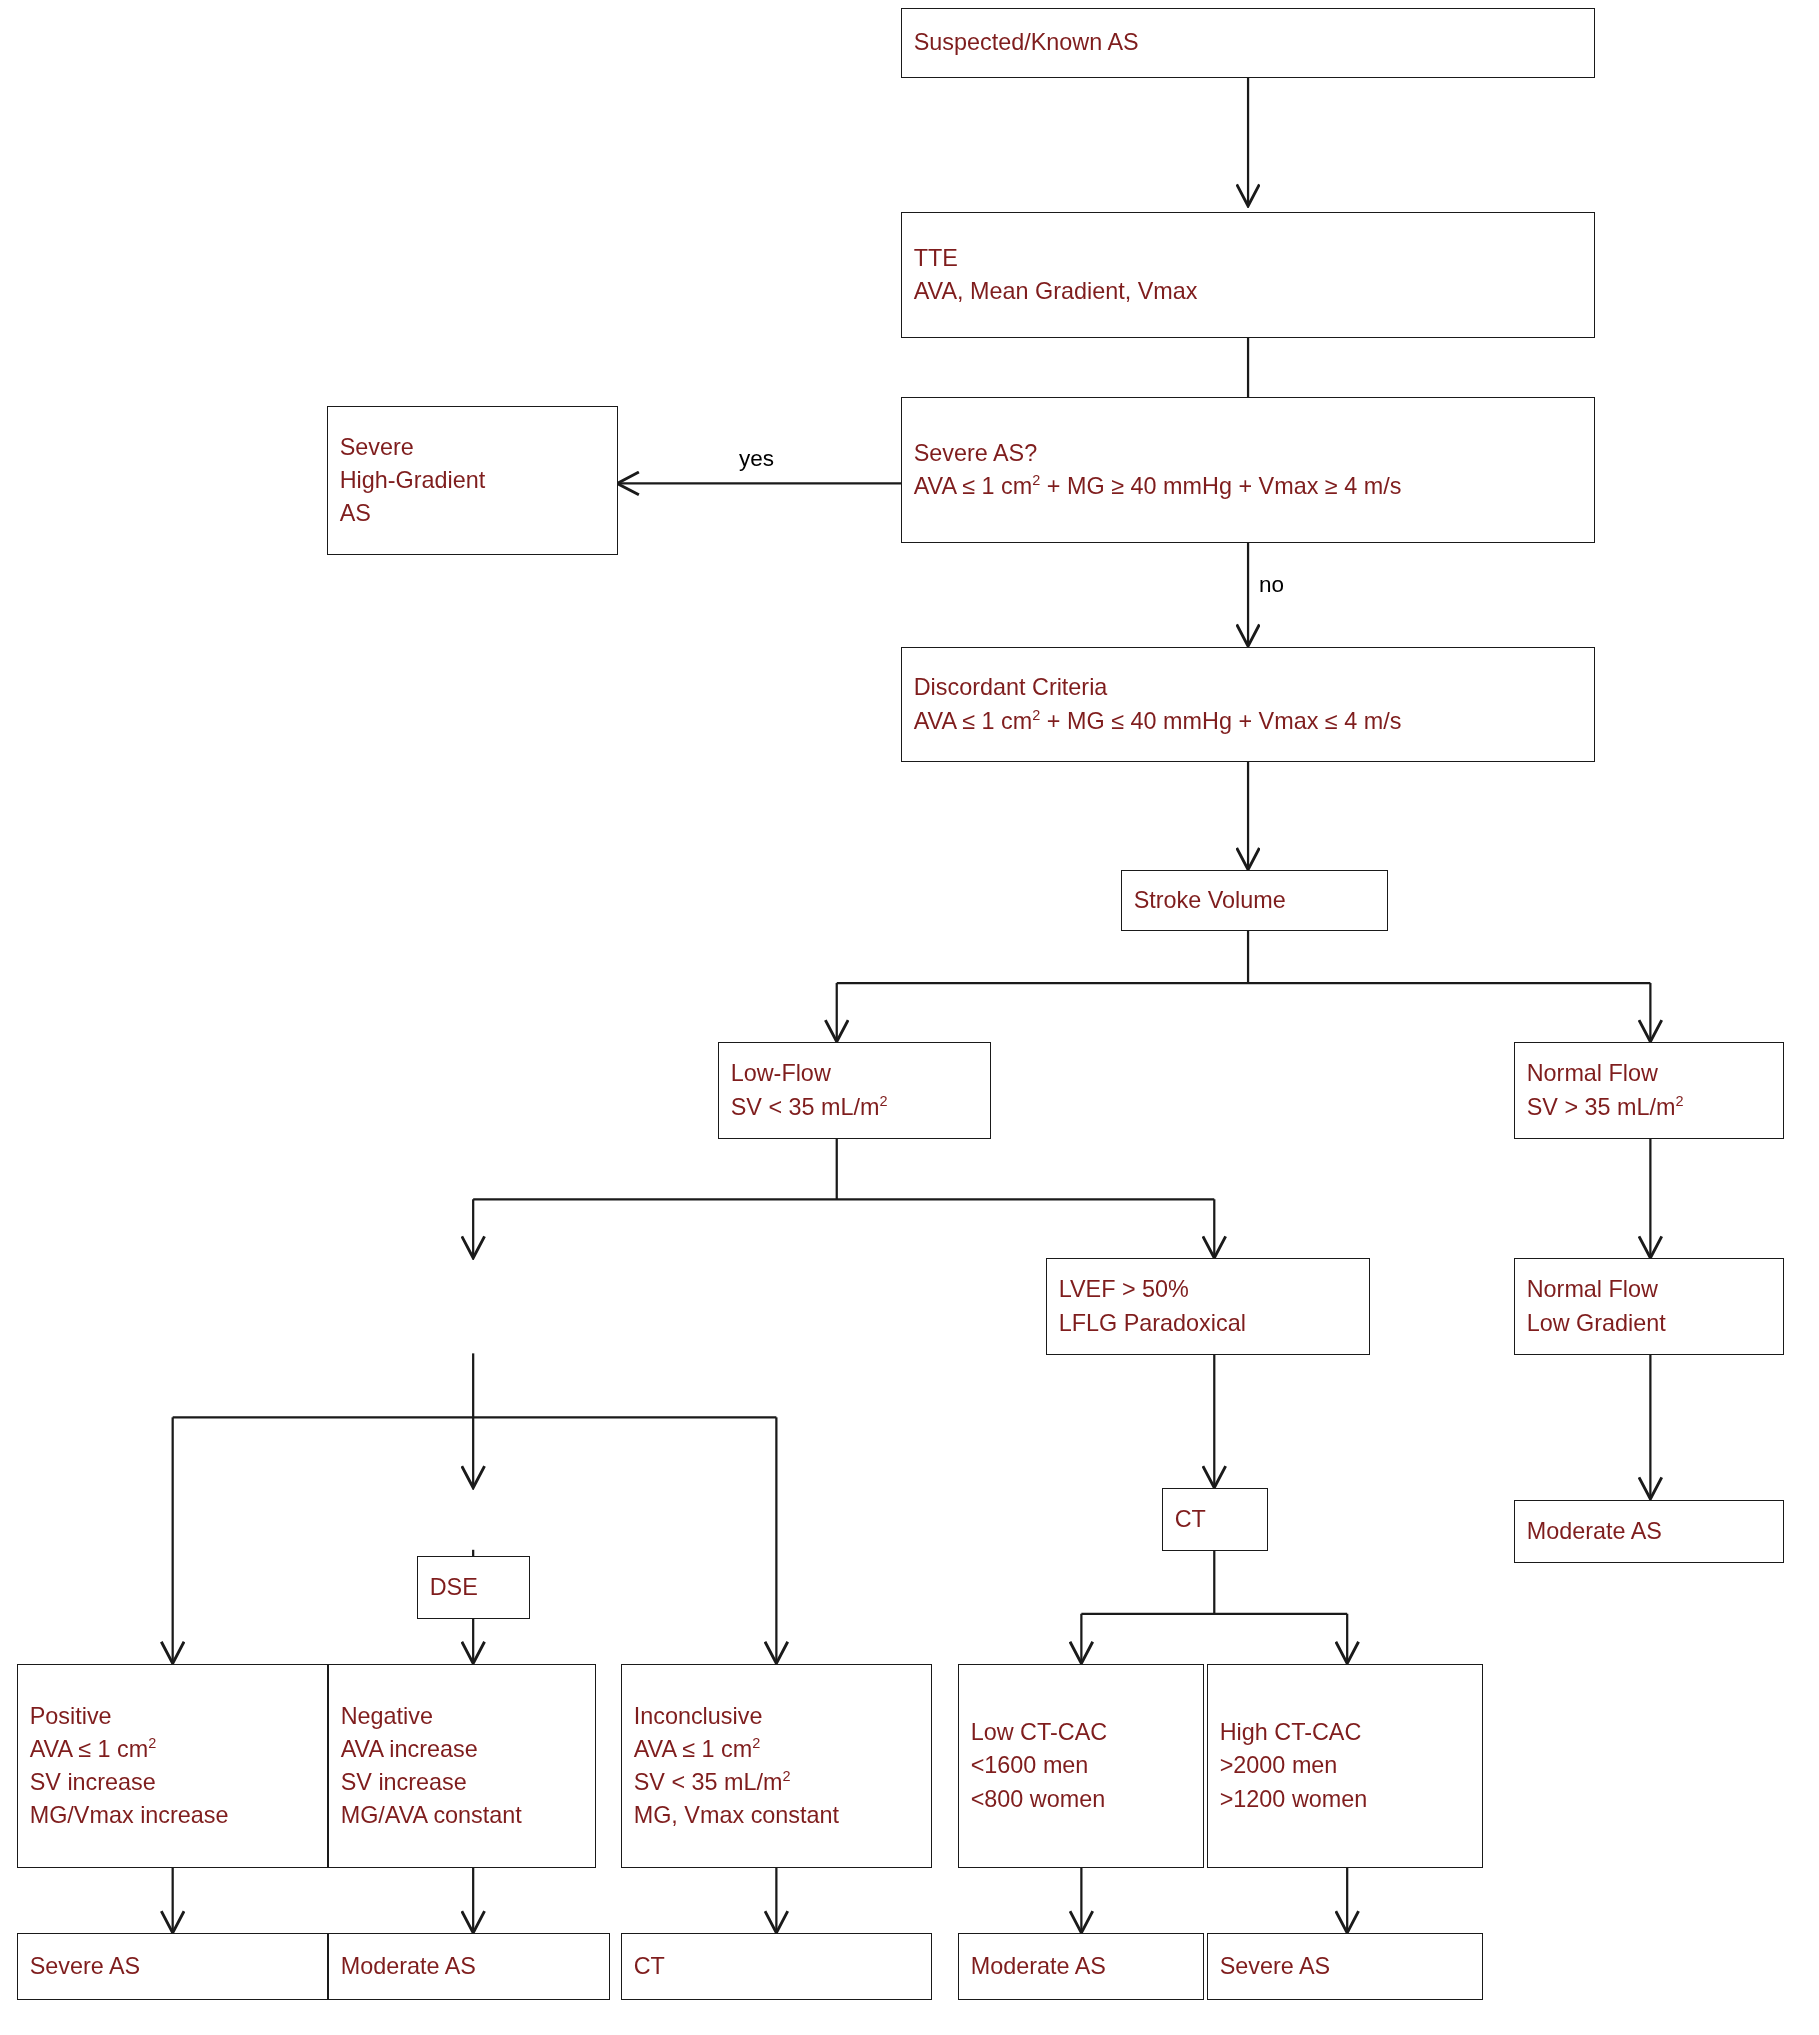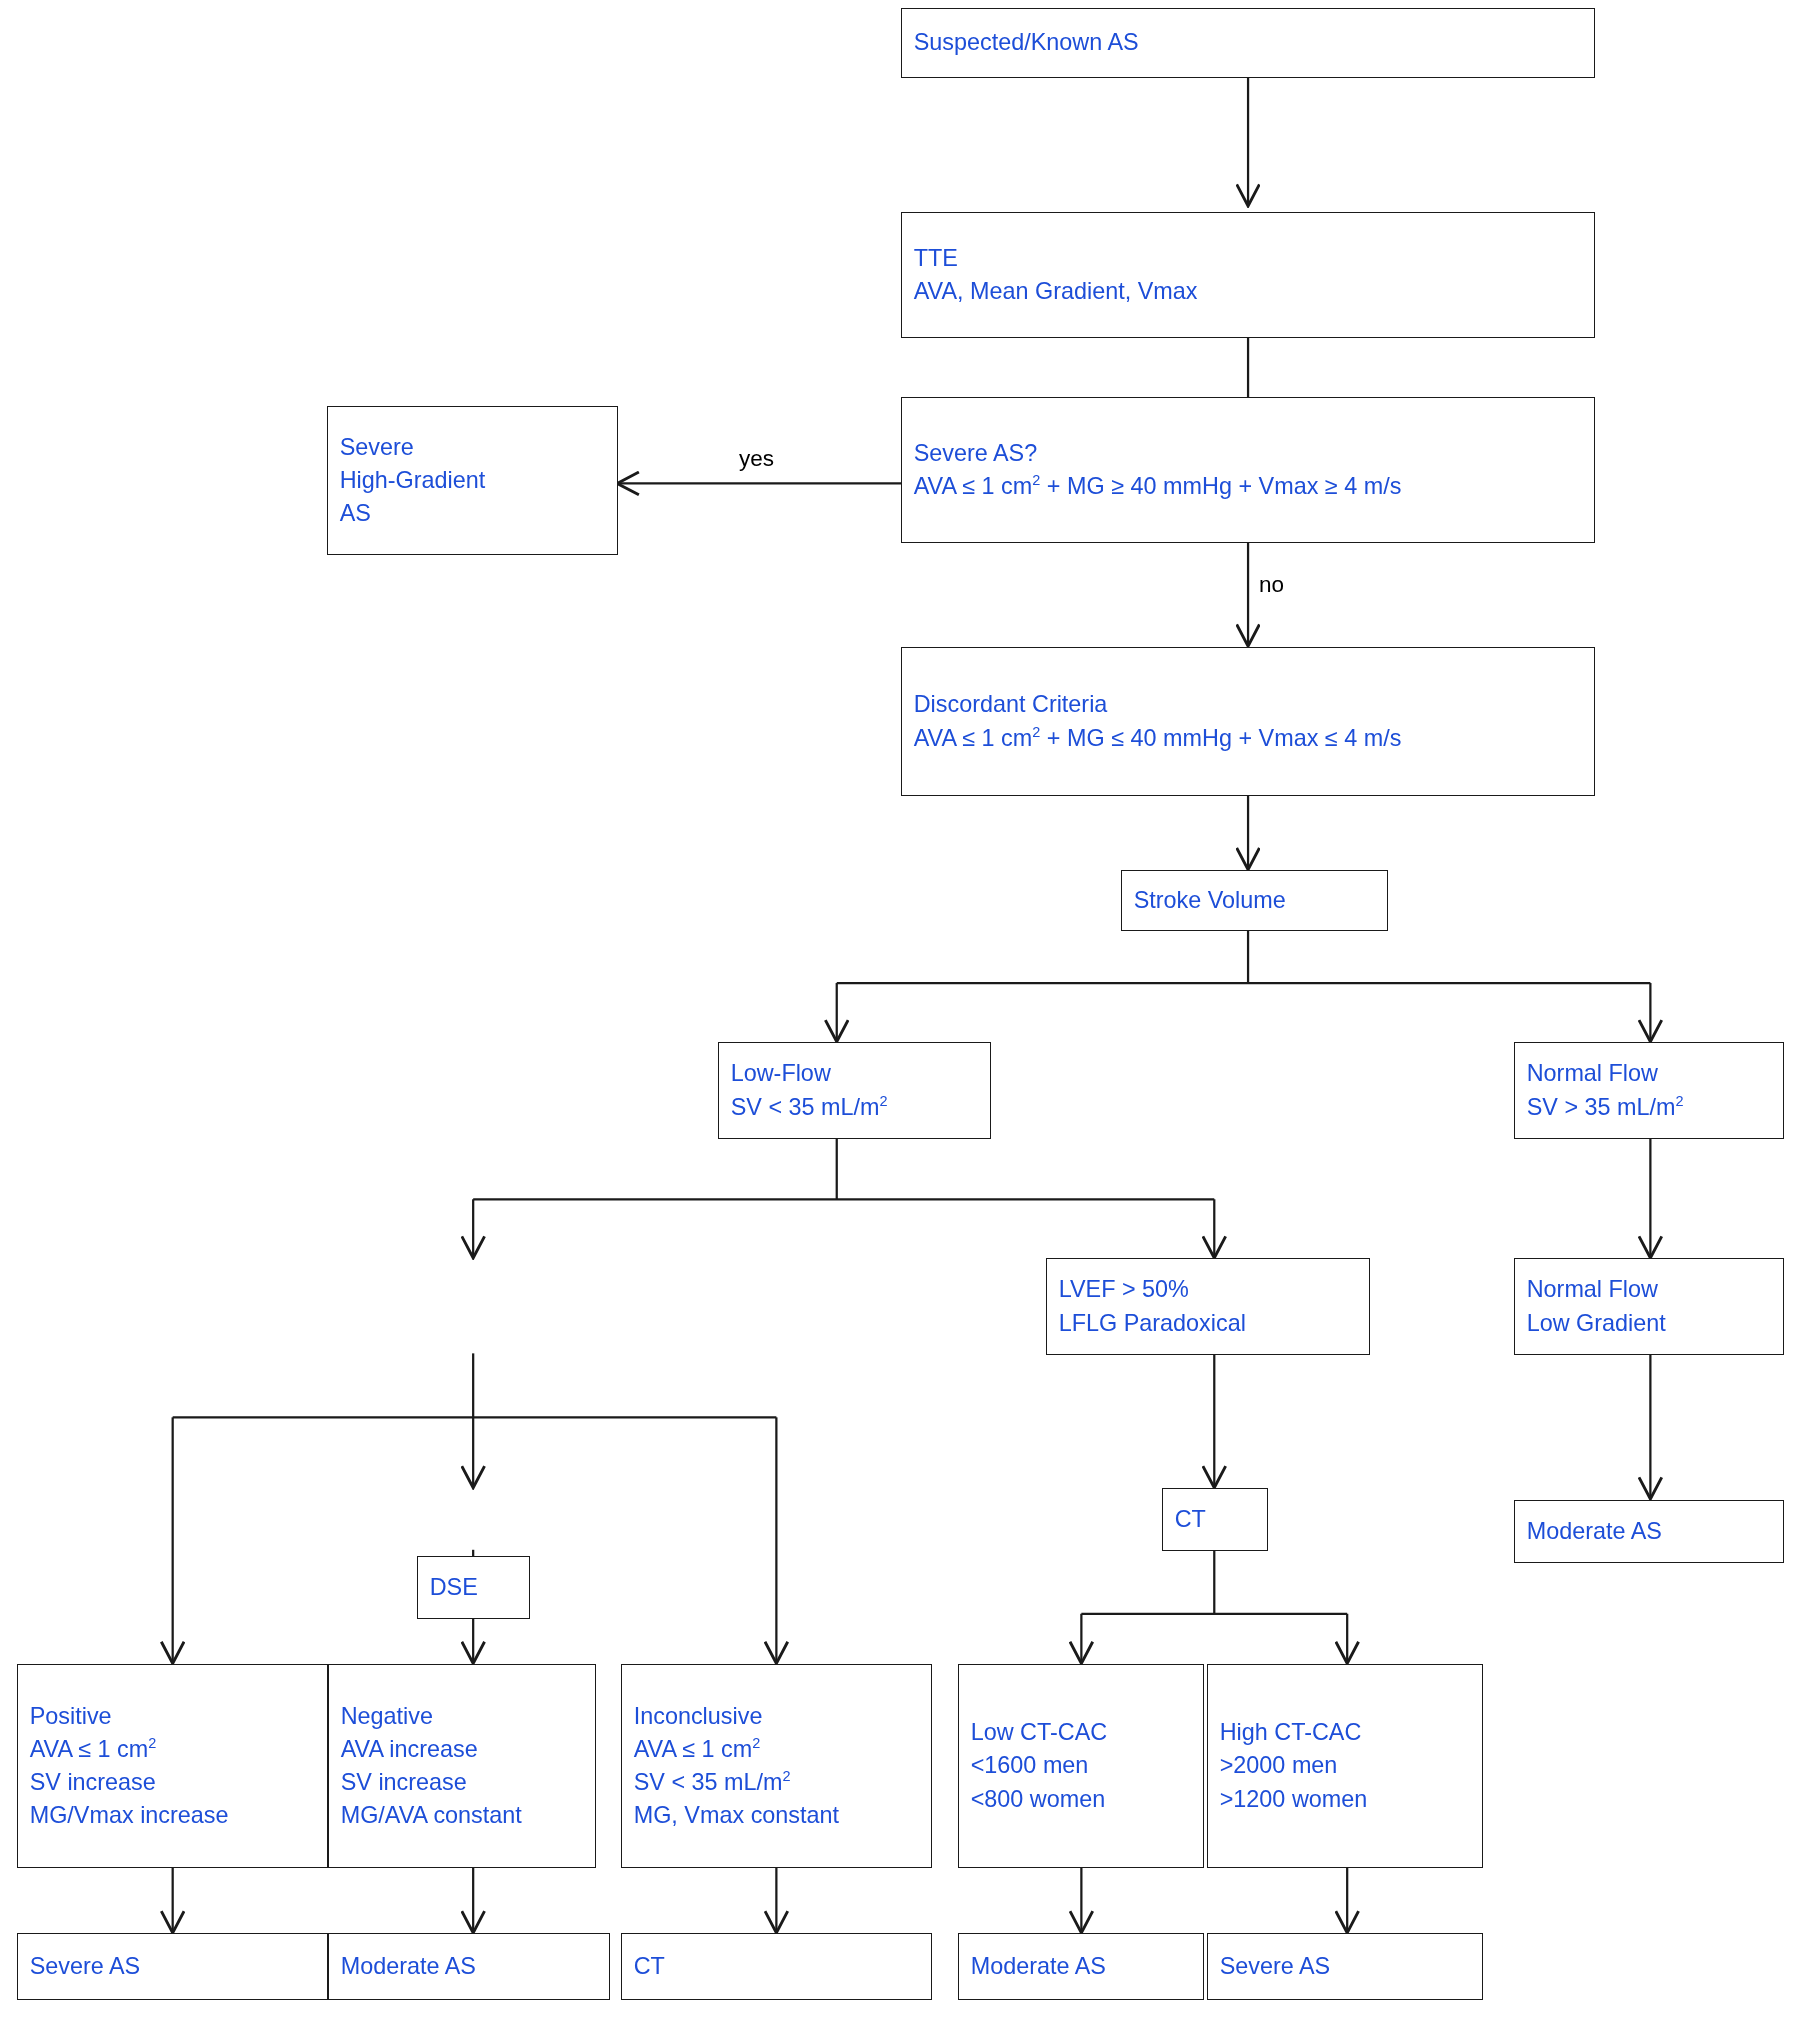--- a/index.html
+++ b/index.html
@@ -21,21 +21,21 @@
   .node {
     position: absolute;
     border: 1.4px solid #1a1a1a;
     background: #ffffff;
     display: flex;
     flex-direction: column;
     justify-content: center;
     padding: 0 11.7px;
     font-size: 23.4px;
     line-height: 1.42;
-    color: #1d4ed8;
+    color: #7f1d1d;
   }
   .node .ln { white-space: nowrap; }
   .node.single { justify-content: center; }
   sup { font-size: 0.62em; vertical-align: super; line-height: 0; }
   #edges {
     position: absolute;
     left: 0; top: 0;
     width: 1819px;
     height: 2035px;
     pointer-events: none;
@@ -123,21 +123,21 @@
     <div class="ln">Severe AS?</div>
     <div class="ln"><span>AVA ≤ 1 cm</span><sup>2</sup><span> + MG ≥ 40 mmHg + Vmax ≥ 4 m/s</span></div>
   </div>
 
   <div class="node" style="left:327px; top:406px; width:291px; height:149px;">
     <div class="ln">Severe</div>
     <div class="ln">High-Gradient</div>
     <div class="ln">AS</div>
   </div>
 
-  <div class="node" style="left:901px; top:647px; width:694px; height:149px;">
+  <div class="node" style="left:901px; top:647px; width:694px; height:115px;">
     <div class="ln">Discordant Criteria</div>
     <div class="ln"><span>AVA ≤ 1 cm</span><sup>2</sup><span> + MG ≤ 40 mmHg + Vmax ≤ 4 m/s</span></div>
   </div>
 
   <div class="node single" style="left:1121px; top:870px; width:267px; height:61px;">
     <div class="ln">Stroke Volume</div>
   </div>
 
   <div class="node" style="left:718px; top:1042px; width:273px; height:97px;">
     <div class="ln">Low-Flow</div>

